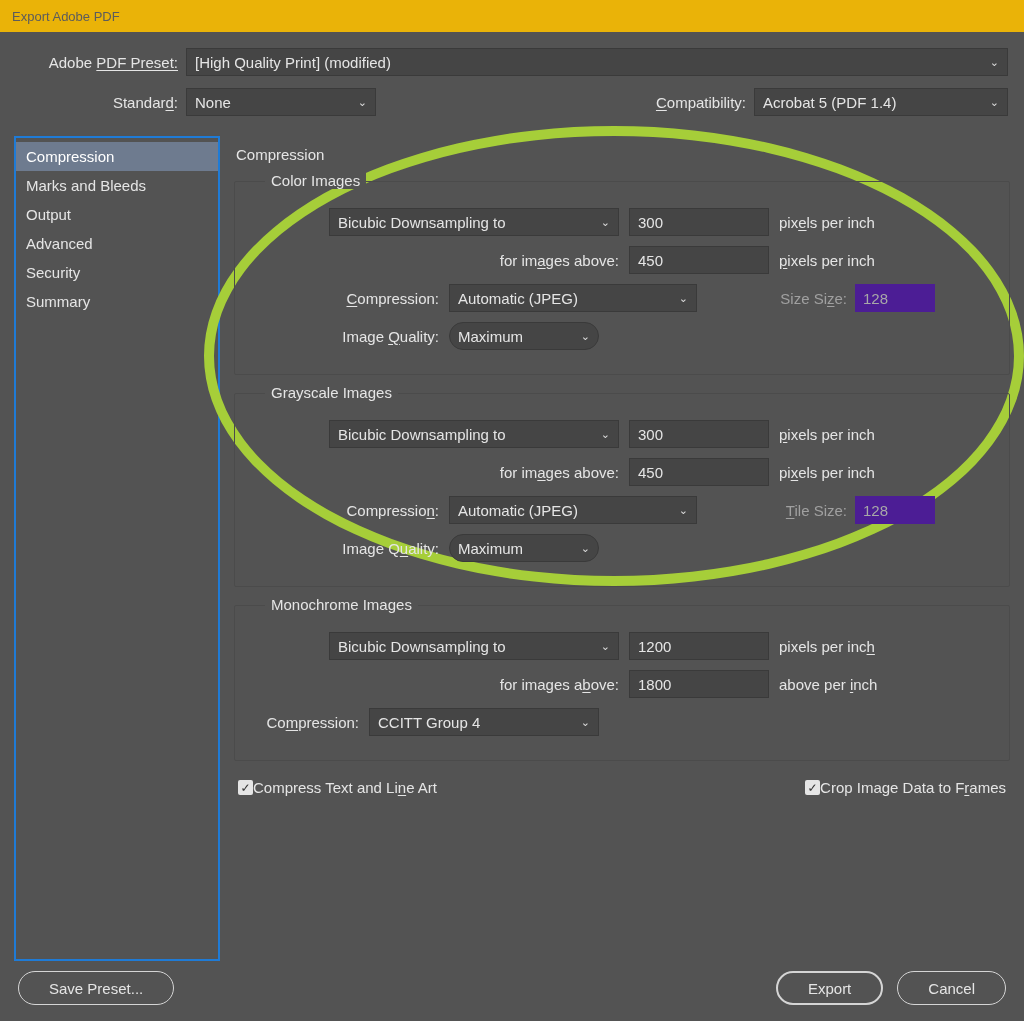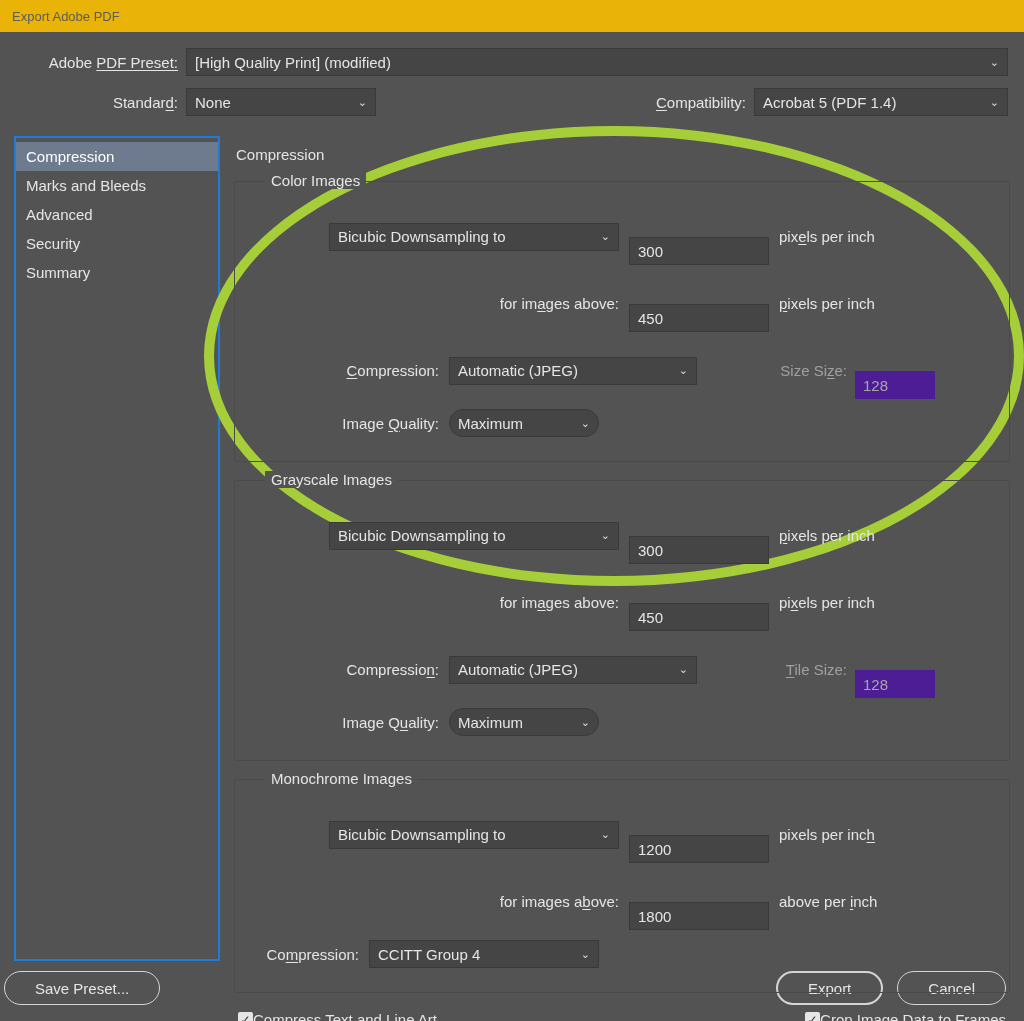--- a/index.html
+++ b/index.html
@@ -4,42 +4,42 @@
 <style>
   * { box-sizing: border-box; margin: 0; padding: 0; font-family: "Segoe UI", Tahoma, sans-serif; }
   html, body { width: 1024px; height: 1021px; overflow: hidden; background: #535353; color: #e5e5e5; font-size: 15px; }
   .window { width: 1024px; height: 1021px; display: flex; flex-direction: column; }
   .titlebar { background: #eab308; color: #5c5c5c; height: 32px; display: flex; align-items: center; padding: 0 12px; font-size: 13px; }
   .top-rows { padding: 16px 16px 8px 16px; }
   .row { display: flex; align-items: center; margin-bottom: 12px; }
   .row .lbl { text-align: right; padding-right: 8px; }
   .select { background: #454545; border: 1px solid #3a3a3a; height: 28px; display: flex; align-items: center; justify-content: space-between; padding: 0 8px; color: #e5e5e5; }
   .select .chev { font-size: 11px; color: #ddd; margin-left: 6px; }
-  .input { background: #454545; border: 1px solid #3a3a3a; height: 28px; padding: 0 8px; color: #e5e5e5; display: flex; align-items: center; margin-top: 29px; }
+  .input { background: #454545; border: 1px solid #3a3a3a; height: 28px; padding: 0 8px; color: #e5e5e5; display: flex; align-items: center; }
   .input.dis { color: #a8a8a8; background: #4c1d95; border: none; }
   .uline { text-decoration: underline; text-underline-offset: 2px; }
   .body { display: flex; flex: 1; padding: 0 14px 0 14px; gap: 14px; min-height: 0; }
   .sidebar { width: 206px; border: 2px solid #1f7bd6; background: #535353; padding: 4px 0; }
   .side-item { padding: 6px 10px; font-size: 15px; }
   .side-item.sel { background: #6e7b8f; color: #fff; }
   .main { flex: 1; position: relative; padding-top: 10px; }
   .panel-title { font-size: 15px; color: #e5e5e5; margin-bottom: 18px; margin-left: 2px; }
   .group { border: 1px solid #4b4b4b; border-radius: 2px; padding: 26px 14px 14px 14px; margin-bottom: 18px; position: relative; }
   .group-title { position: absolute; top: -10px; left: 14px; background: #535353; padding: 0 6px; font-size: 15px; margin-left: 16px; }
   .gridrow { display: flex; align-items: center; margin-bottom: 10px; min-height: 28px; }
   .col-lbl { width: 170px; text-align: right; padding-right: 10px; }
   .col-sel2 { width: 150px; border-radius: 14px; }
   .col-input { width: 140px; }
   .col-unit { padding-left: 10px; }
   .tsize-lbl { color: #a0a0a0; margin-left: 60px; text-align: right; width: 90px; }
   .checks { display: flex; justify-content: space-between; padding: 0 4px; margin-top: 4px; }
   .chk { display: flex; align-items: center; gap: 0; }
   .chk-box { width: 15px; height: 15px; background: #e5e5e5; border-radius: 2px; display: flex; align-items: center; justify-content: center; color: #333; font-size: 12px; line-height: 1; }
   .chk-box::after { content: "✓"; }
-  .footer { display: flex; justify-content: space-between; align-items: center; padding: 10px 18px 16px 4px; }
+  .footer { display: flex; justify-content: space-between; align-items: center; padding: 10px 18px 16px 18px; }
   .foot-right { display: flex; gap: 14px; }
   .pill-btn { border: 1px solid #d5d5d5; border-radius: 18px; background: transparent; color: #e5e5e5; height: 34px; padding: 0 30px; display: flex; align-items: center; justify-content: center; font-size: 15px; }
   .pill-btn.bold { border-width: 2px; }
   .annot-ellipse { position: absolute; border: 10px solid #a6ce39; border-radius: 50%; pointer-events: none; }
 </style>
 </head>
 <body>
 
 <div class="window">
 
@@ -73,20 +73,21 @@
         <span>Acrobat 5 (PDF 1.4)</span>
         <span class="chev">⌄</span>
       </div>
     </div>
   </div>
 
   <div class="body">
     <div class="sidebar">
       <div class="side-item sel">Compression</div>
       <div class="side-item">Marks and Bleeds</div>
+      <div class="side-item">Output</div>
       <div class="side-item">Advanced</div>
       <div class="side-item">Security</div>
       <div class="side-item">Summary</div>
     </div>
 
     <div class="main">
       <div class="panel-title">Compression</div>
 
       <div class="annot-ellipse" style="left:-30px; top:-10px; width:820px; height:460px;"></div>
 

